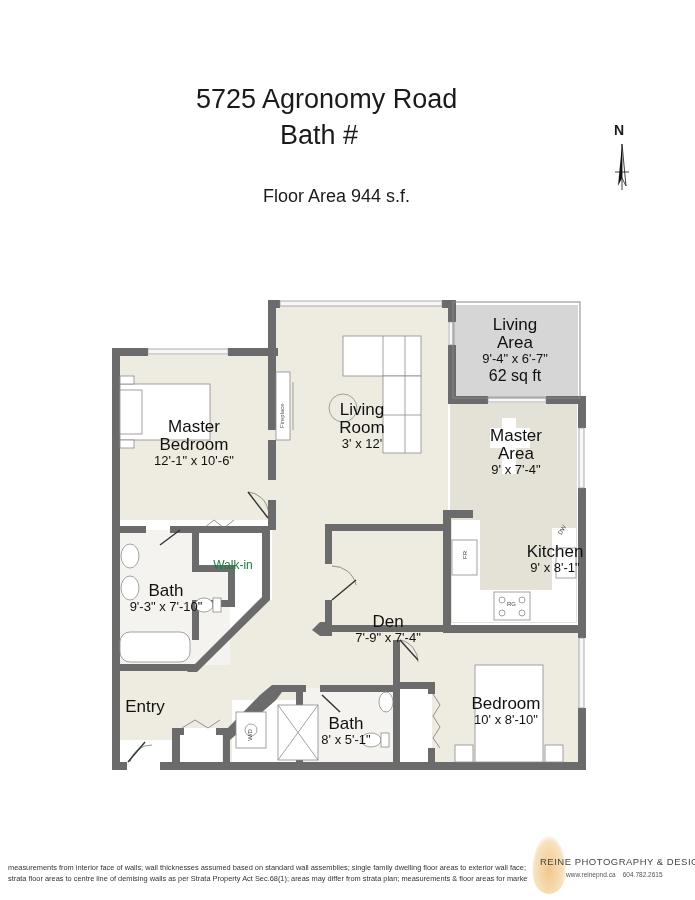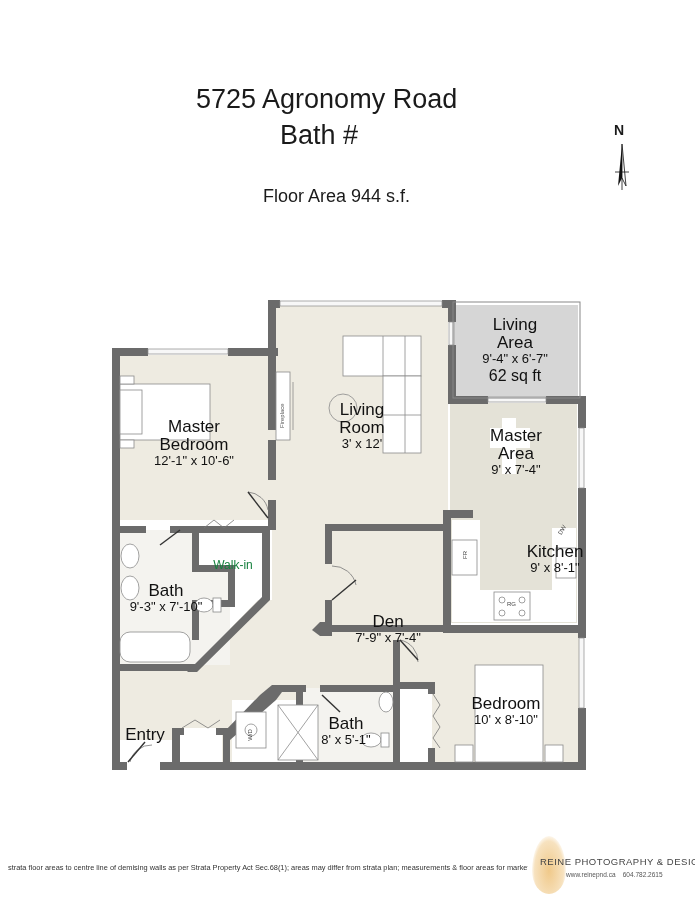--- a/index.html
+++ b/index.html
@@ -258,37 +258,38 @@
 <div class="lbl" style="left:166px; top:582px;">
   <div class="name">Bath</div>
   <div class="dim">9'-3" x 7'-10"</div>
 </div>
 
 <div class="lbl" style="left:388px; top:569px;margin-top:44px;">
   <div class="name">Den</div>
   <div class="dim">7'-9" x 7'-4"</div>
 </div>
 
-<div class="lbl" style="left:145px; top:726px;">
+<div class="lbl" style="left:145px; top:698px;">
   <div class="name">Entry</div>
 </div>
 
 <div class="lbl" style="left:346px; top:715px;">
   <div class="name">Bath</div>
   <div class="dim">8' x 5'-1"</div>
 </div>
 
 <div class="tiny" style="left:244px; top:732px; transform:rotate(-90deg);">W/D</div>
 
 <div class="lbl" style="left:506px; top:695px;">
   <div class="name">Bedroom</div>
   <div class="dim">10' x 8'-10"</div>
 </div>
 
 <div class="abs footer">
+  <div>measurements from interior face of walls; wall thicknesses assumed based on standard wall assemblies; single family dwelling floor areas to exterior wall face;</div>
   <div>strata floor areas to centre line of demising walls as per Strata Property Act Sec.68(1); areas may differ from strata plan; measurements &amp; floor areas for marketing purpo</div>
 </div>
 
 <div class="abs logo">
   <div class="logo-leaf"></div>
   <div class="logo-name">REINE PHOTOGRAPHY &amp; DESIGN</div>
   <div class="logo-contact">
     <span>www.reinepnd.ca</span>
     <span>&nbsp;&nbsp;</span>
     <span>604.782.2615</span>

